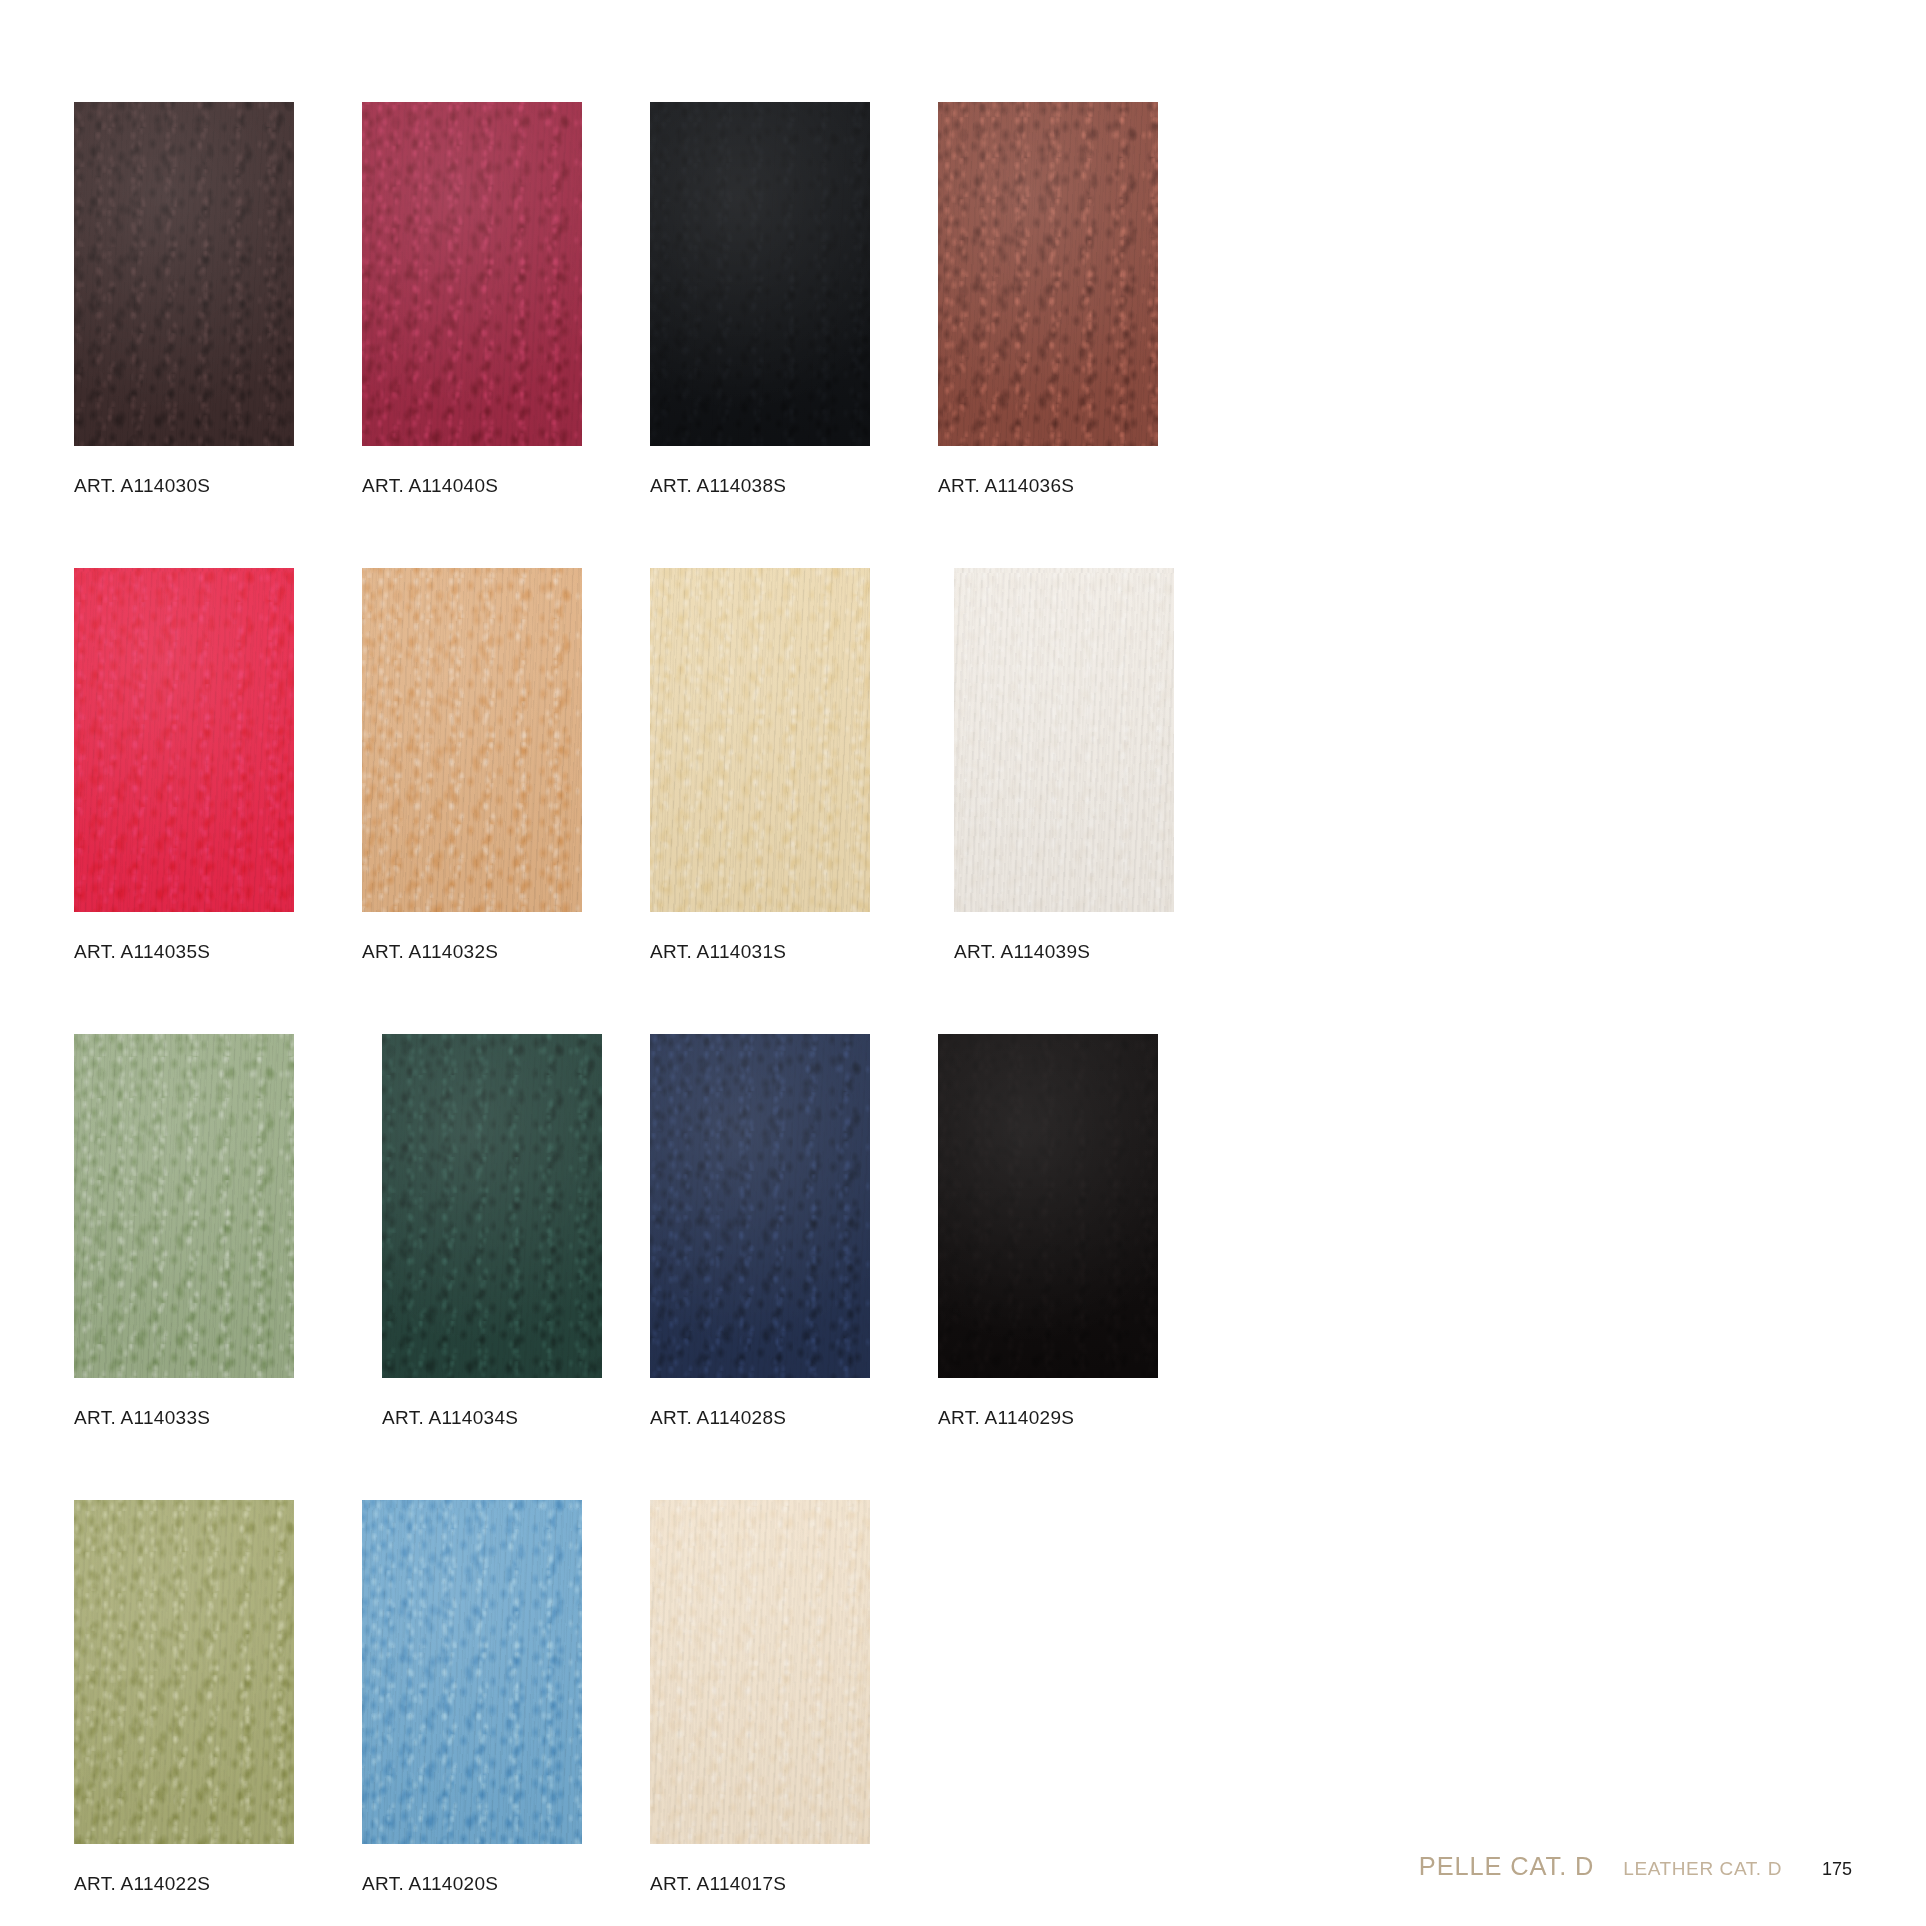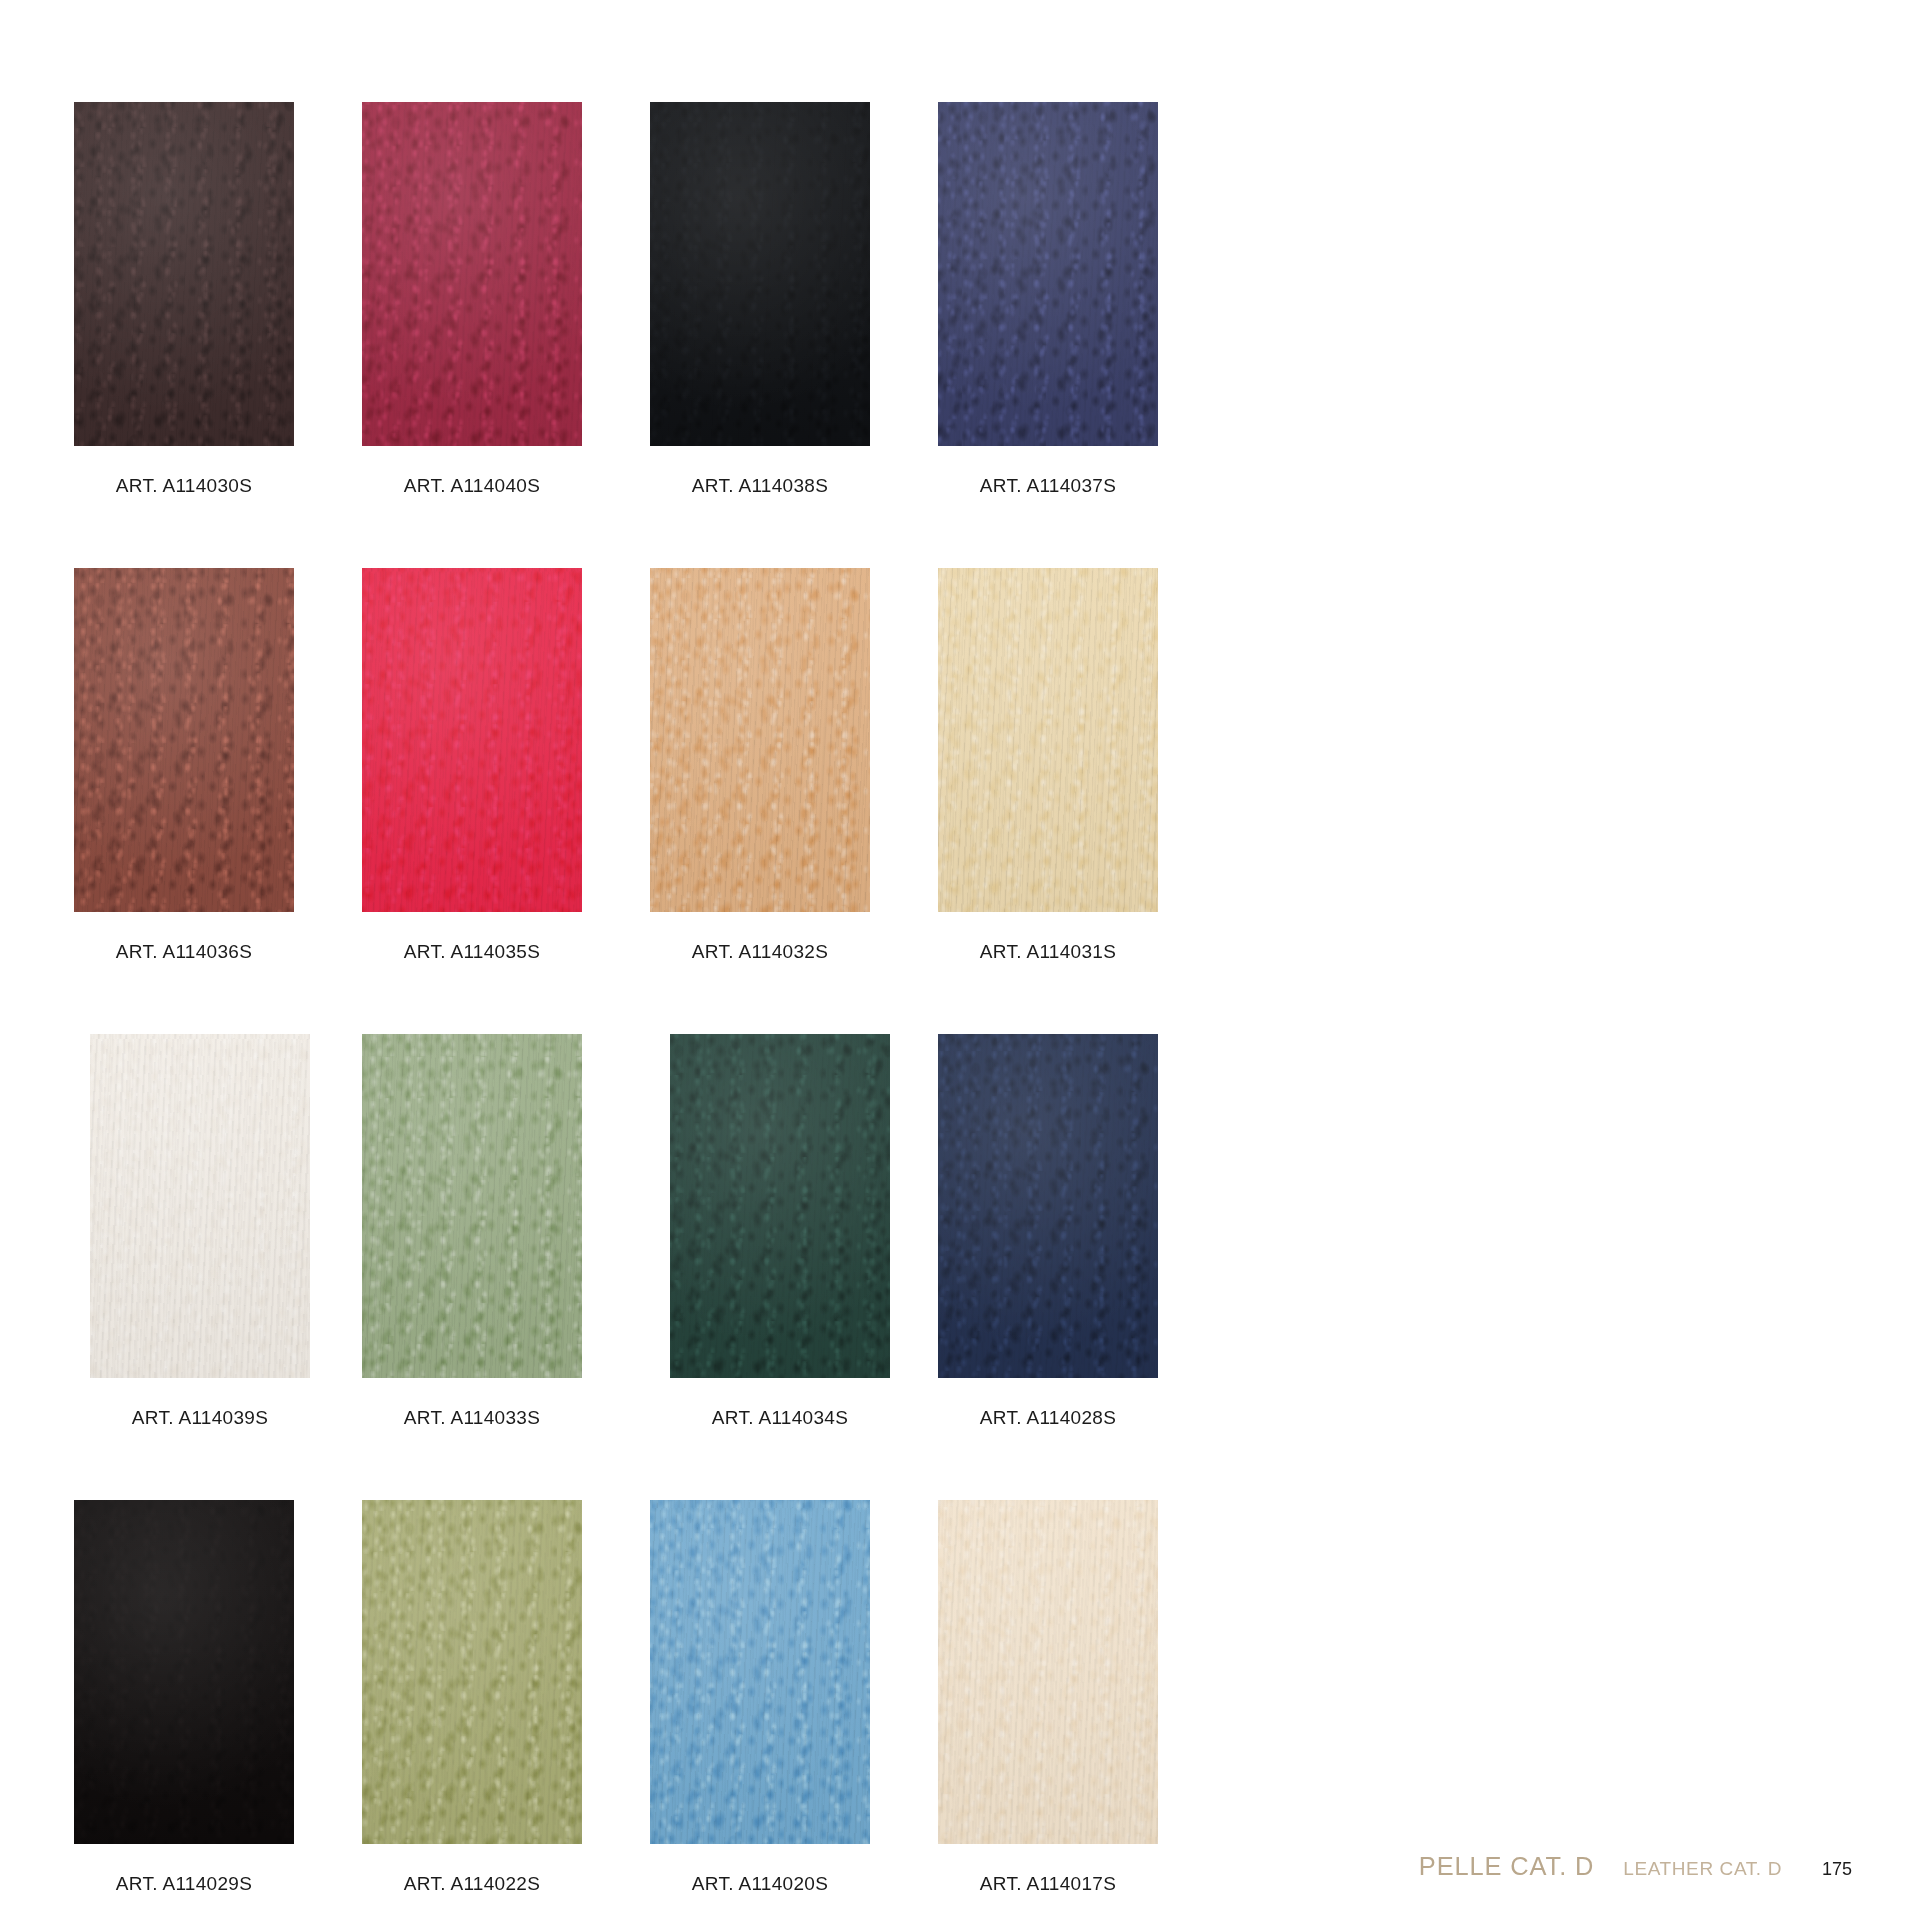--- a/index.html
+++ b/index.html
@@ -15,21 +15,20 @@
     overflow: hidden;
     position: relative;
   }
 
   #page {
     position: relative;
     width: 1926px;
     height: 1926px;
     background: #ffffff;
     box-sizing: border-box;
-    text-align: center;
   }
 
   
   #swatch-grid {
     position: absolute;
     left: 74px;
     top: 102px;
     width: 1778px;
     display: grid;
     grid-template-columns: repeat(4, 220px);
@@ -165,28 +164,20 @@
       </div>
       <div class="swatch-cell" style="margin-bottom: 71px;">
         <div class="swatch-chip" style="background-color: rgb(14, 16, 19);">
           <div class="grain" style="background-position: 10px 35px;"></div>
           <div class="grain2" style="background-position: 7px 17px;"></div>
           <div class="sheen"></div>
         </div>
         <div class="swatch-label">ART. A114038S</div>
       </div>
       <div class="swatch-cell" style="margin-bottom: 71px;">
-        <div class="swatch-chip" style="background-color: rgb(58, 63, 104);">
-          <div class="grain" style="background-position: 39px 12.3px;"></div>
-          <div class="grain2" style="background-position: 21.6px 1.5px;"></div>
-          <div class="sheen"></div>
-        </div>
-        <div class="swatch-label">ART. A114037S</div>
-      </div>
-      <div class="swatch-cell" style="margin-bottom: 71px;">
         <div class="swatch-chip" style="background-color: rgb(138, 74, 62);">
           <div class="grain" style="background-position: 20px 30px;"></div>
           <div class="grain2" style="background-position: 14px 10px;"></div>
           <div class="sheen"></div>
         </div>
         <div class="swatch-label">ART. A114036S</div>
       </div>
       <div class="swatch-cell" style="margin-bottom: 71px;">
         <div class="swatch-chip" style="background-color: rgb(232, 39, 74);">
           <div class="grain" style="background-position: 1.5px 7px;"></div>

